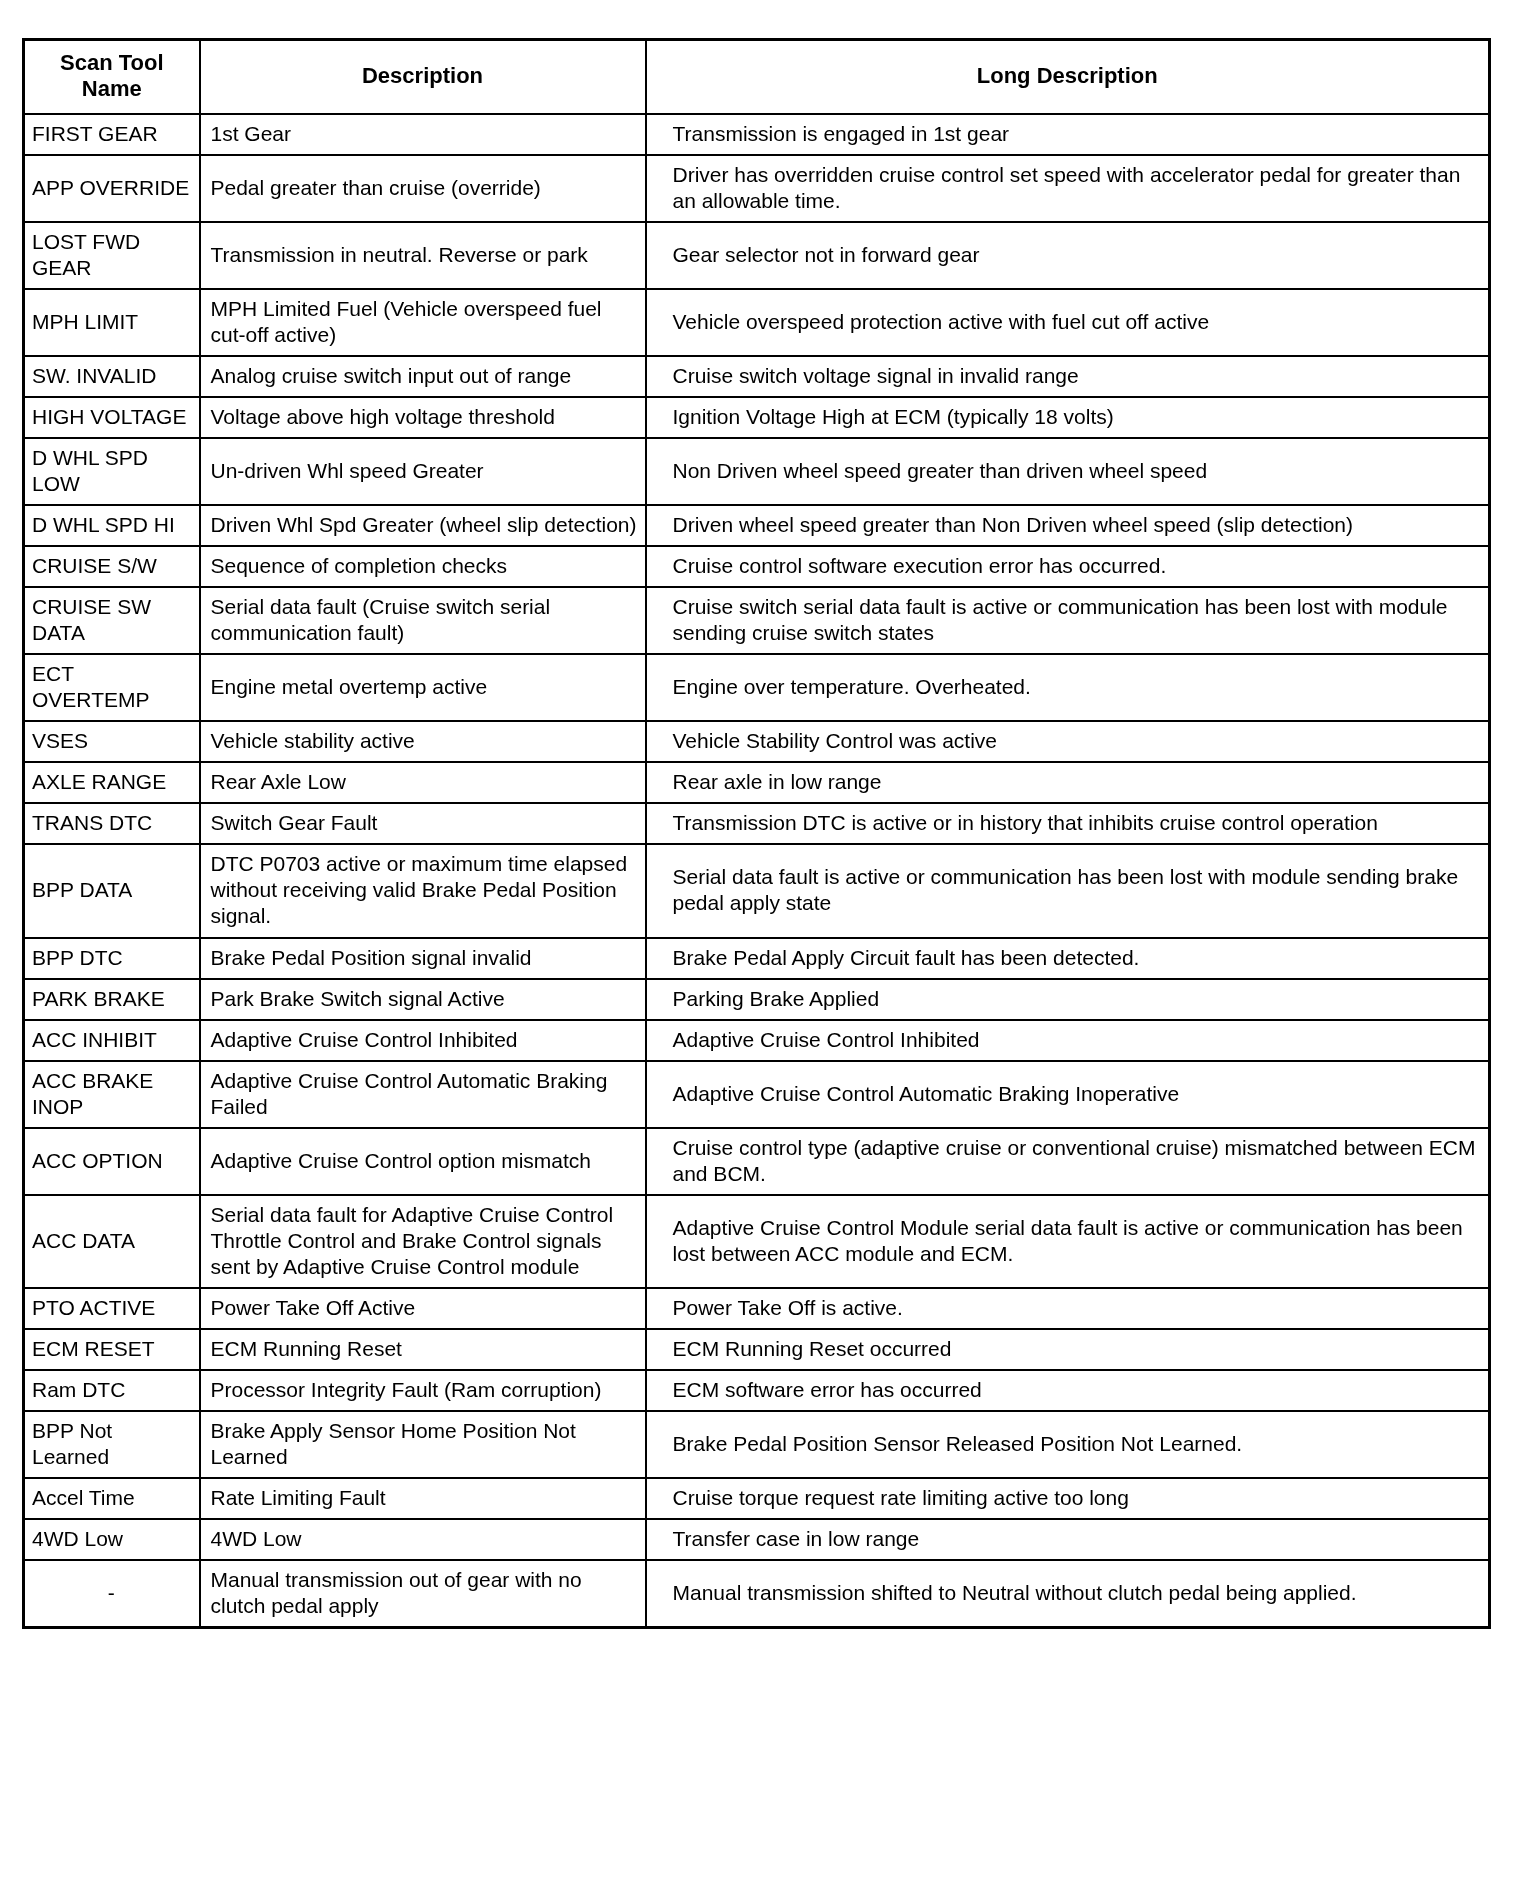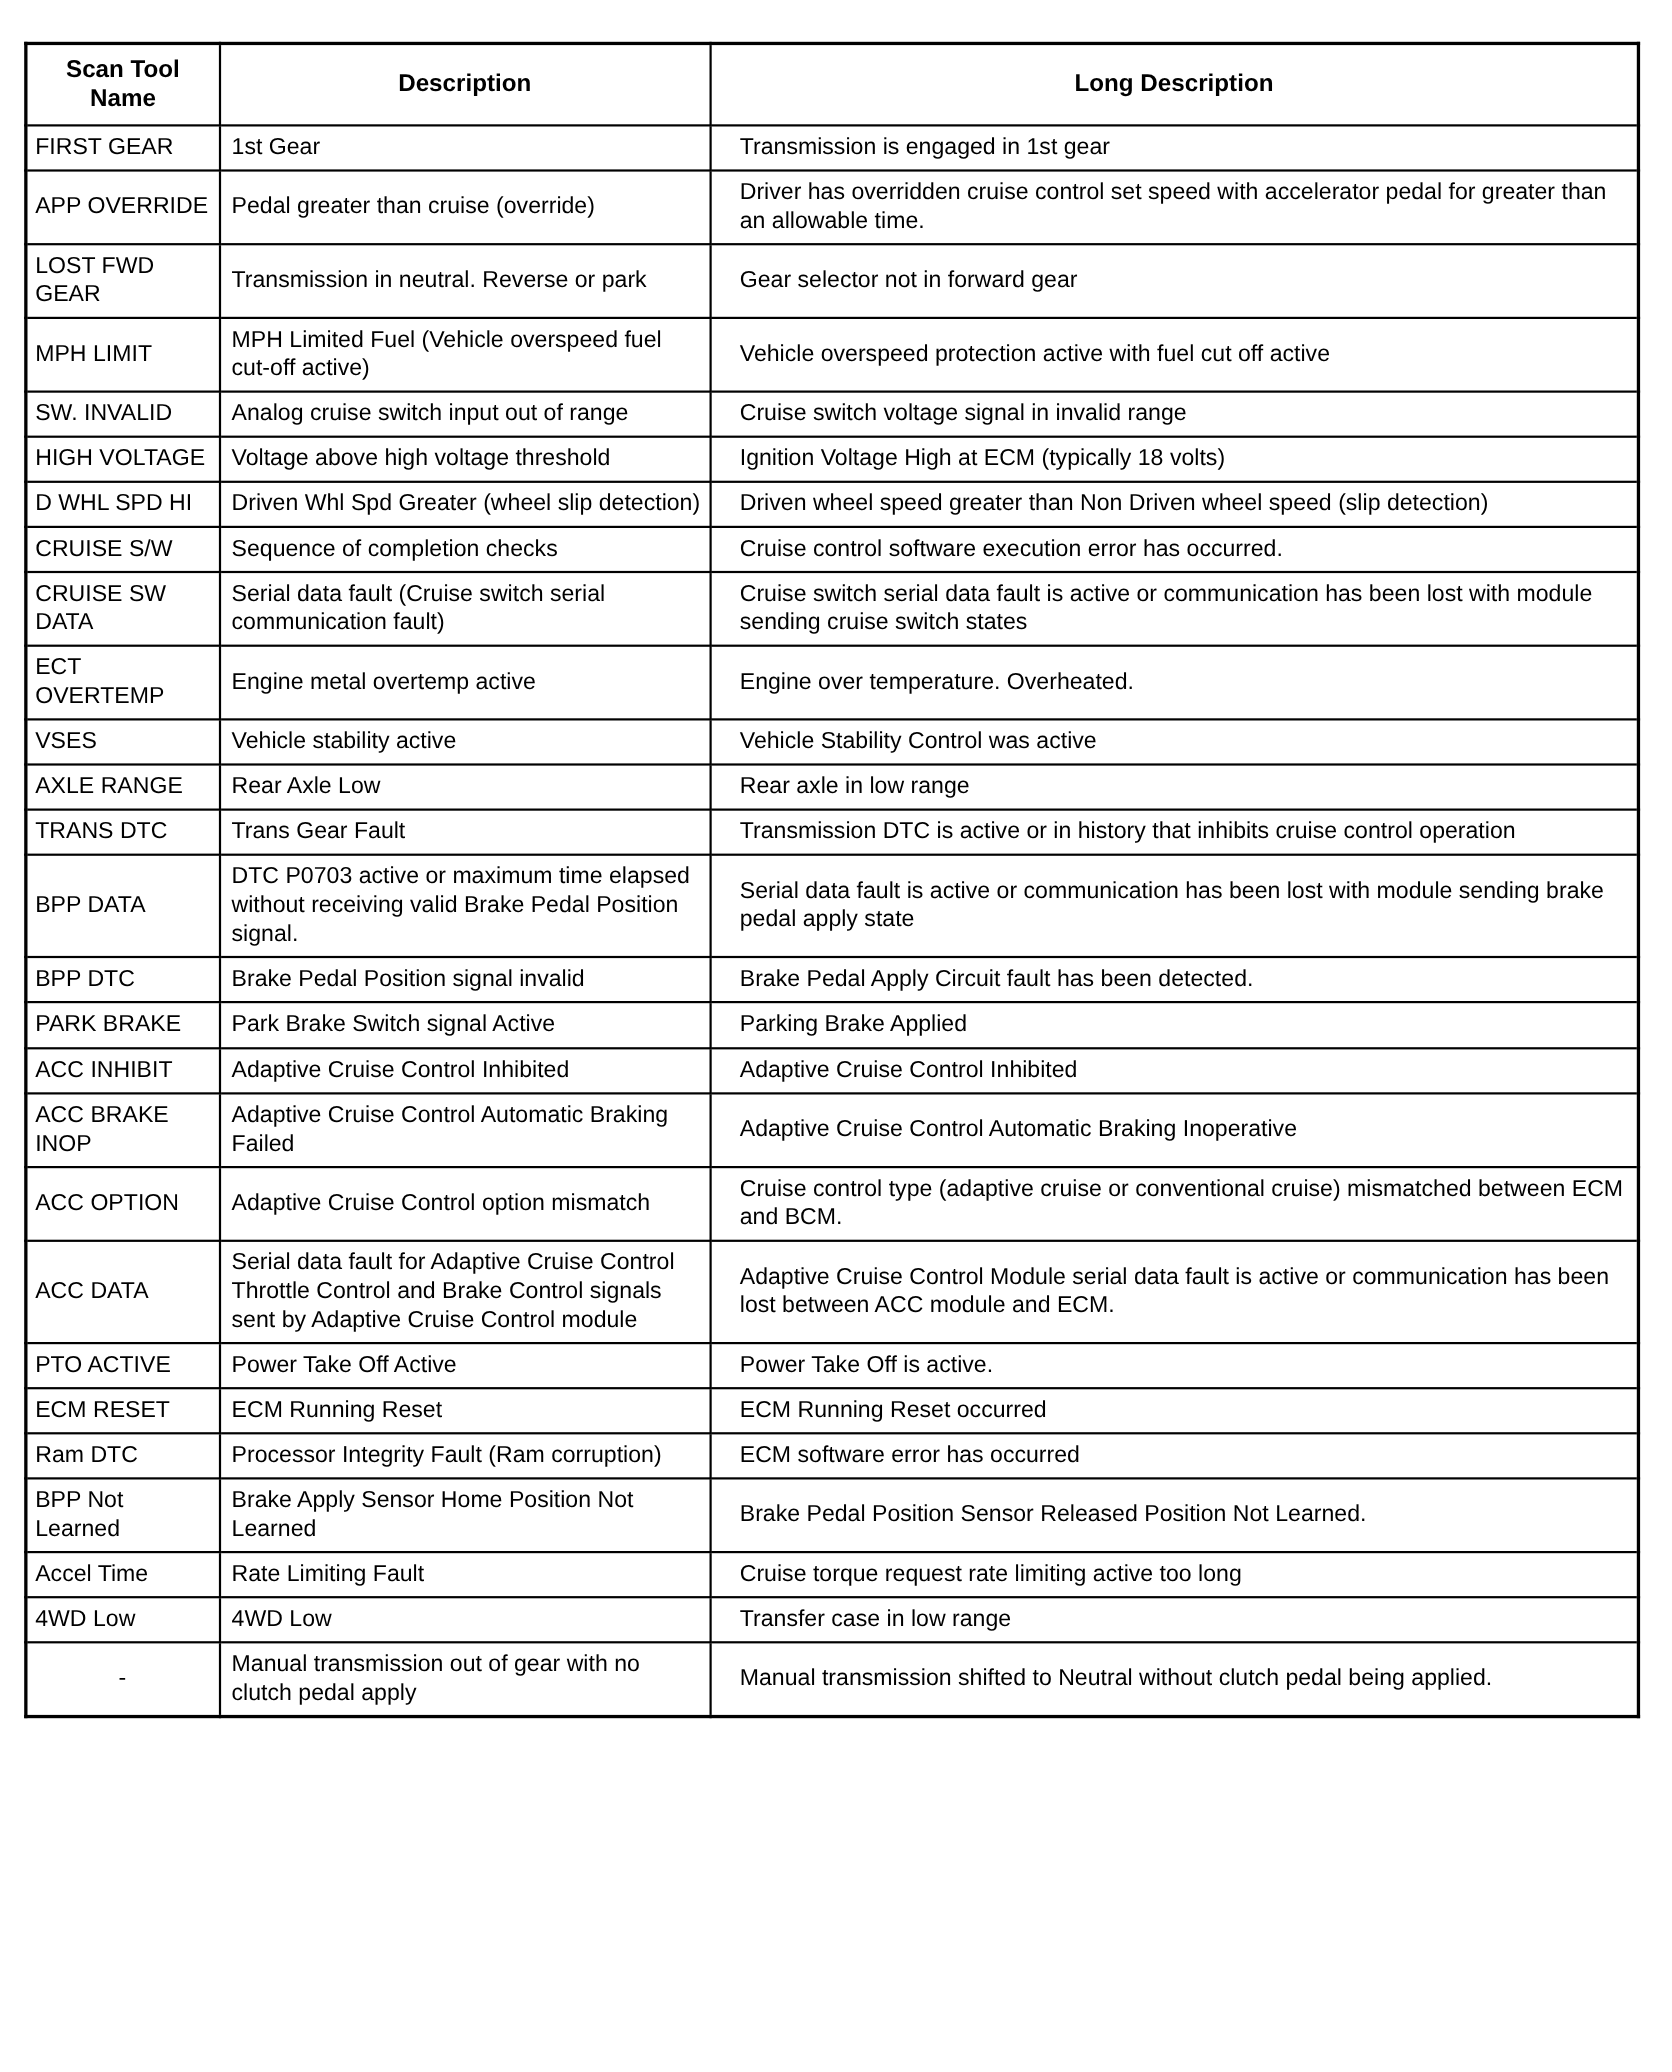--- a/index.html
+++ b/index.html
@@ -100,20 +100,25 @@
           <td class="name">SW. INVALID</td>
           <td class="desc">Analog cruise switch input out of range</td>
           <td class="long">Cruise switch voltage signal in invalid range</td>
         </tr>
         <tr>
           <td class="name">HIGH VOLTAGE</td>
           <td class="desc">Voltage above high voltage threshold</td>
           <td class="long">Ignition Voltage High at ECM (typically 18 volts)</td>
         </tr>
         <tr>
+          <td class="name">D WHL SPD LOW</td>
+          <td class="desc">Un-driven Whl speed Greater</td>
+          <td class="long">Non Driven wheel speed greater than driven wheel speed</td>
+        </tr>
+        <tr>
           <td class="name">D WHL SPD HI</td>
           <td class="desc">Driven Whl Spd Greater (wheel slip detection)</td>
           <td class="long">Driven wheel speed greater than Non Driven wheel speed (slip detection)</td>
         </tr>
         <tr>
           <td class="name">CRUISE S/W</td>
           <td class="desc">Sequence of completion checks</td>
           <td class="long">Cruise control software execution error has occurred.</td>
         </tr>
         <tr>
@@ -131,21 +136,21 @@
           <td class="desc">Vehicle stability active</td>
           <td class="long">Vehicle Stability Control was active</td>
         </tr>
         <tr>
           <td class="name">AXLE RANGE</td>
           <td class="desc">Rear Axle Low</td>
           <td class="long">Rear axle in low range</td>
         </tr>
         <tr>
           <td class="name">TRANS DTC</td>
-          <td class="desc">Trans Gear Fault</td>
+          <td class="desc">Switch Gear Fault</td>
           <td class="long">Transmission DTC is active or in history that inhibits cruise control operation</td>
         </tr>
         <tr>
           <td class="name">BPP DATA</td>
           <td class="desc">DTC P0703 active or maximum time elapsed without receiving valid Brake Pedal Position signal.</td>
           <td class="long">Serial data fault is active or communication has been lost with module sending brake pedal apply state</td>
         </tr>
         <tr>
           <td class="name">BPP DTC</td>
           <td class="desc">Brake Pedal Position signal invalid</td>

